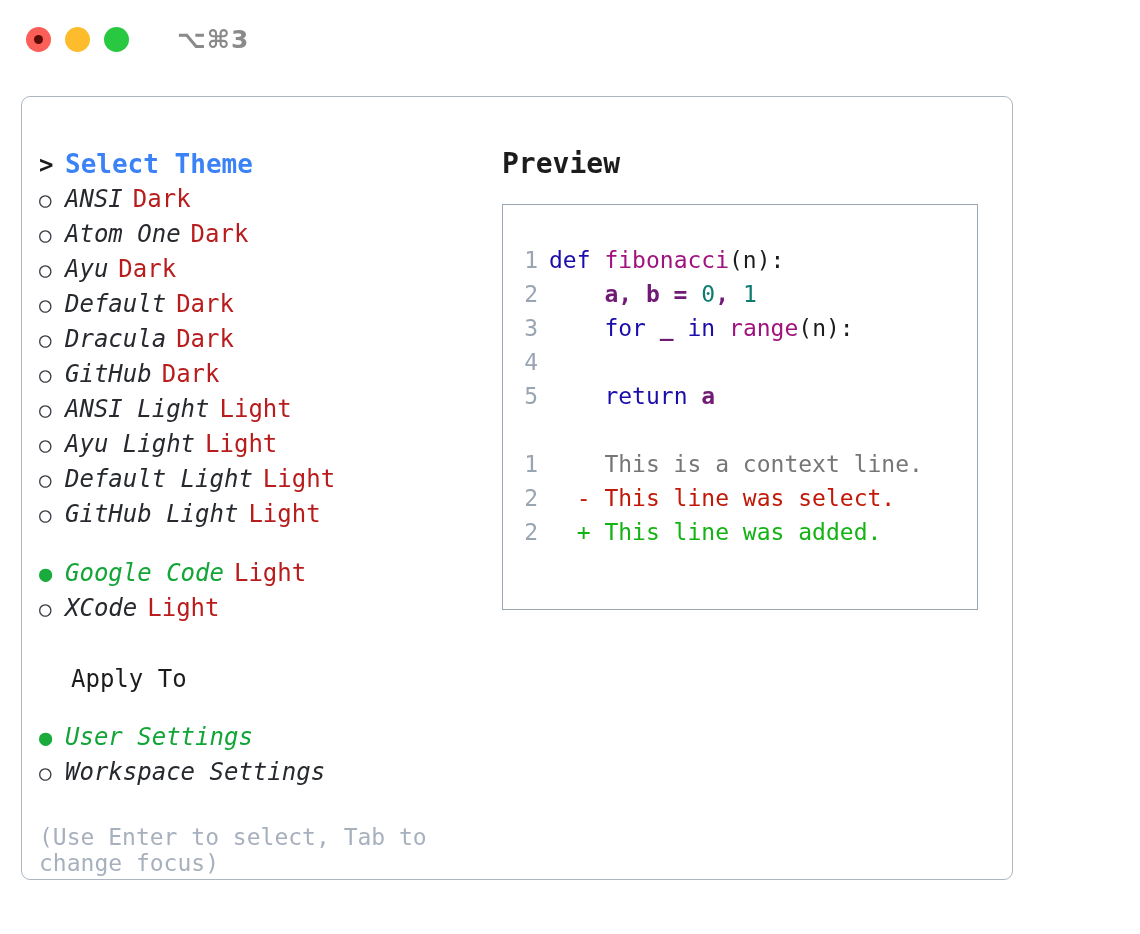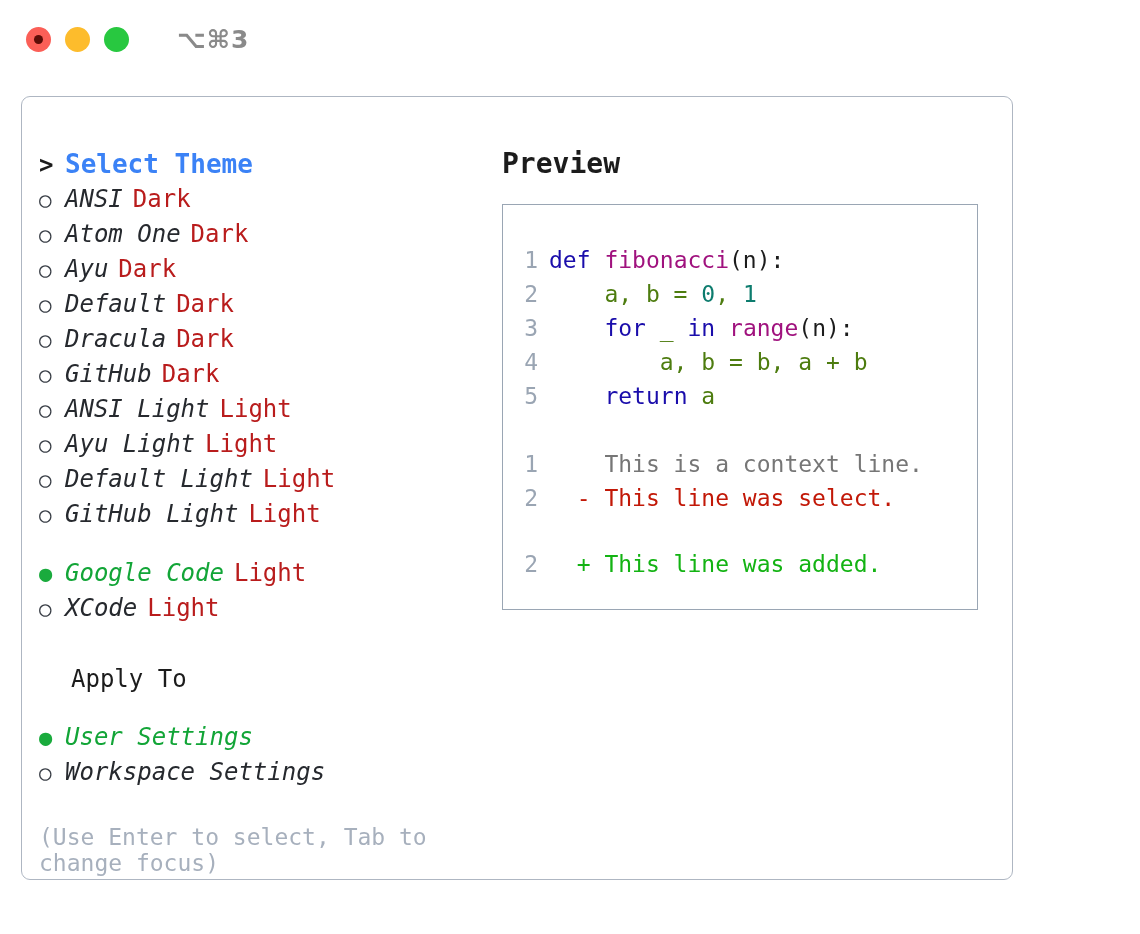--- a/index.html
+++ b/index.html
@@ -200,26 +200,26 @@
     padding-right: 11px;
     color: #9aa5b3;
   }
   .code-text { color: #1c1c1c; }
 
   
   .tok-kw   { color: #1a0dab; }
   .tok-fn   { color: #a0127e; }
   .tok-num  { color: #0d7c6e; }
   .tok-punc { color: #1c1c1c; }
-  .tok-var  { color: #4d7c0f; }
+  .tok-var  { color: #701a75; font-weight: bold; }
 
   
   .diff-ctx { color: #767676; }
   .diff-del { color: #c21807; }
-  .diff-add { color: #13b313; margin-top: 32px; }
+  .diff-add { color: #13b313; }
 
   #diff-block { margin-top: 34px; }
 </style>
 </head>
 <body>
 
 <div id="app-window">
 
   <div id="titlebar">
     <div class="traffic-lights">
@@ -267,21 +267,21 @@
       </div>
 
       <div id="preview-column">
         <div id="preview-title">Preview</div>
 
         <div id="code-panel">
           <div id="code-block">
               <div class="code-line"><span class="gutter">1</span><span class="code-text"><span class="tok-kw">def </span><span class="tok-fn">fibonacci</span><span class="tok-punc">(n):</span></span></div>
               <div class="code-line"><span class="gutter">2</span><span class="code-text"><span class="tok-var">    a, b = </span><span class="tok-num">0</span><span class="tok-var">, </span><span class="tok-num">1</span></span></div>
               <div class="code-line"><span class="gutter">3</span><span class="code-text"><span class="tok-var">    </span><span class="tok-kw">for</span><span class="tok-var"> _ </span><span class="tok-kw">in</span><span class="tok-var"> </span><span class="tok-fn">range</span><span class="tok-punc">(n):</span></span></div>
-              <div class="code-line"><span class="gutter">4</span><span class="code-text"><span class="tok-var">        a, b = b, a + b</span></span></div>
+              <div class="code-line"><span class="gutter">4</span></div>
               <div class="code-line"><span class="gutter">5</span><span class="code-text"><span class="tok-var">    </span><span class="tok-kw">return</span><span class="tok-var"> a</span></span></div>
             </div>
           <div id="diff-block">
               <div class="code-line"><span class="gutter">1</span><span class="diff-ctx">    This is a context line.</span></div>
               <div class="code-line"><span class="gutter">2</span><span class="diff-del">  - This line was select.</span></div>
               <div class="code-line"><span class="gutter">2</span><span class="diff-add">  + This line was added.</span></div>
             </div>
         </div>
       </div>
 

